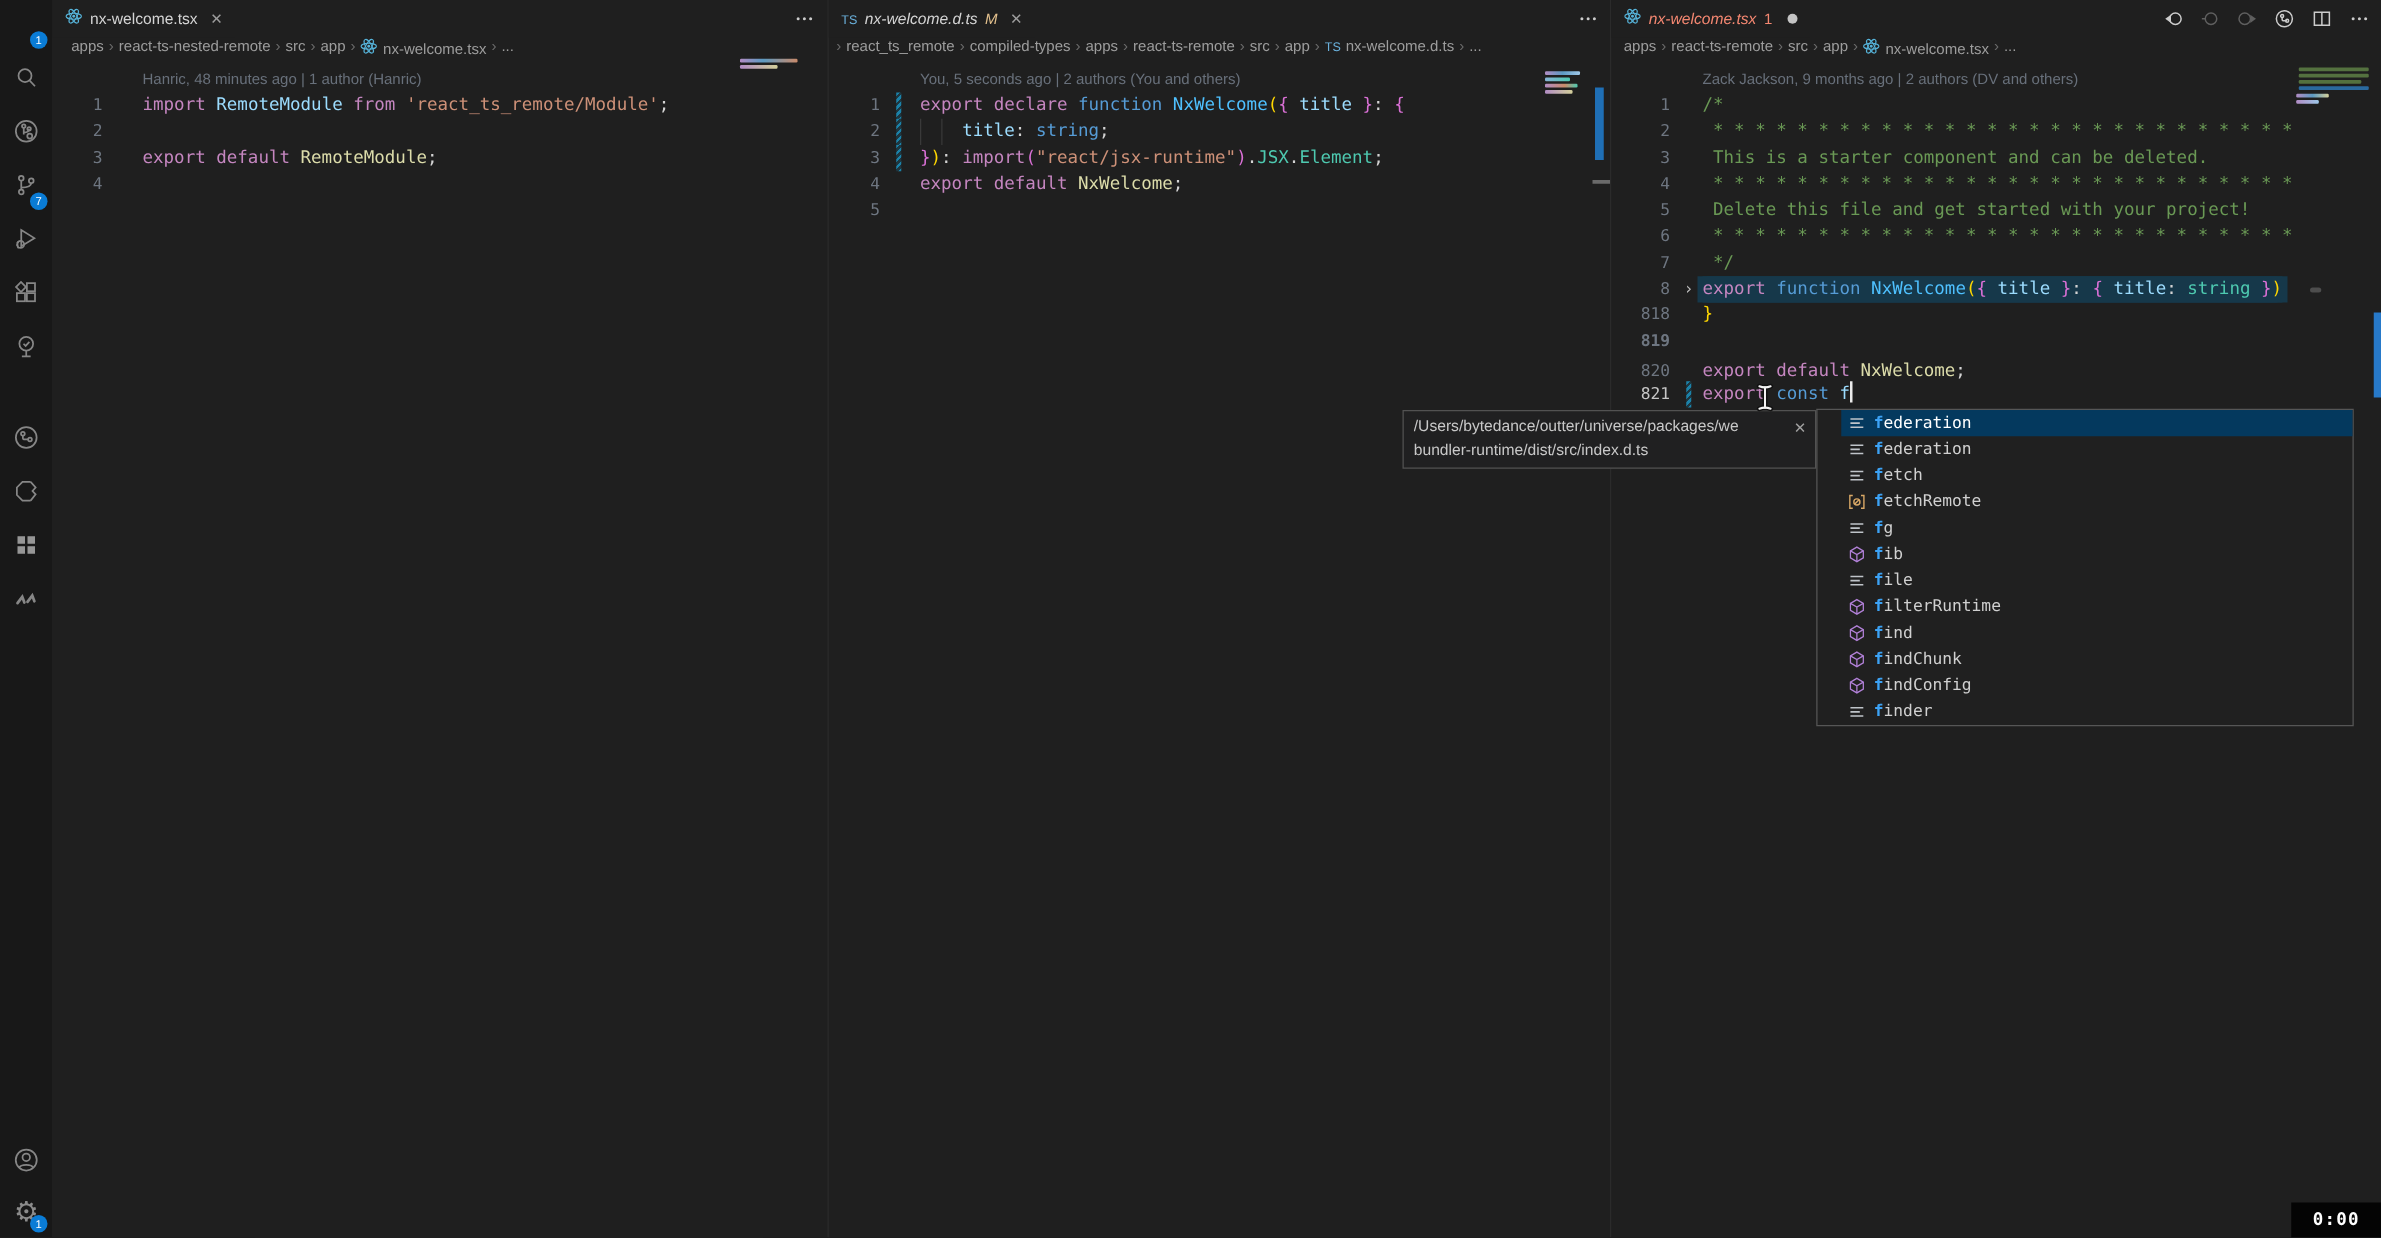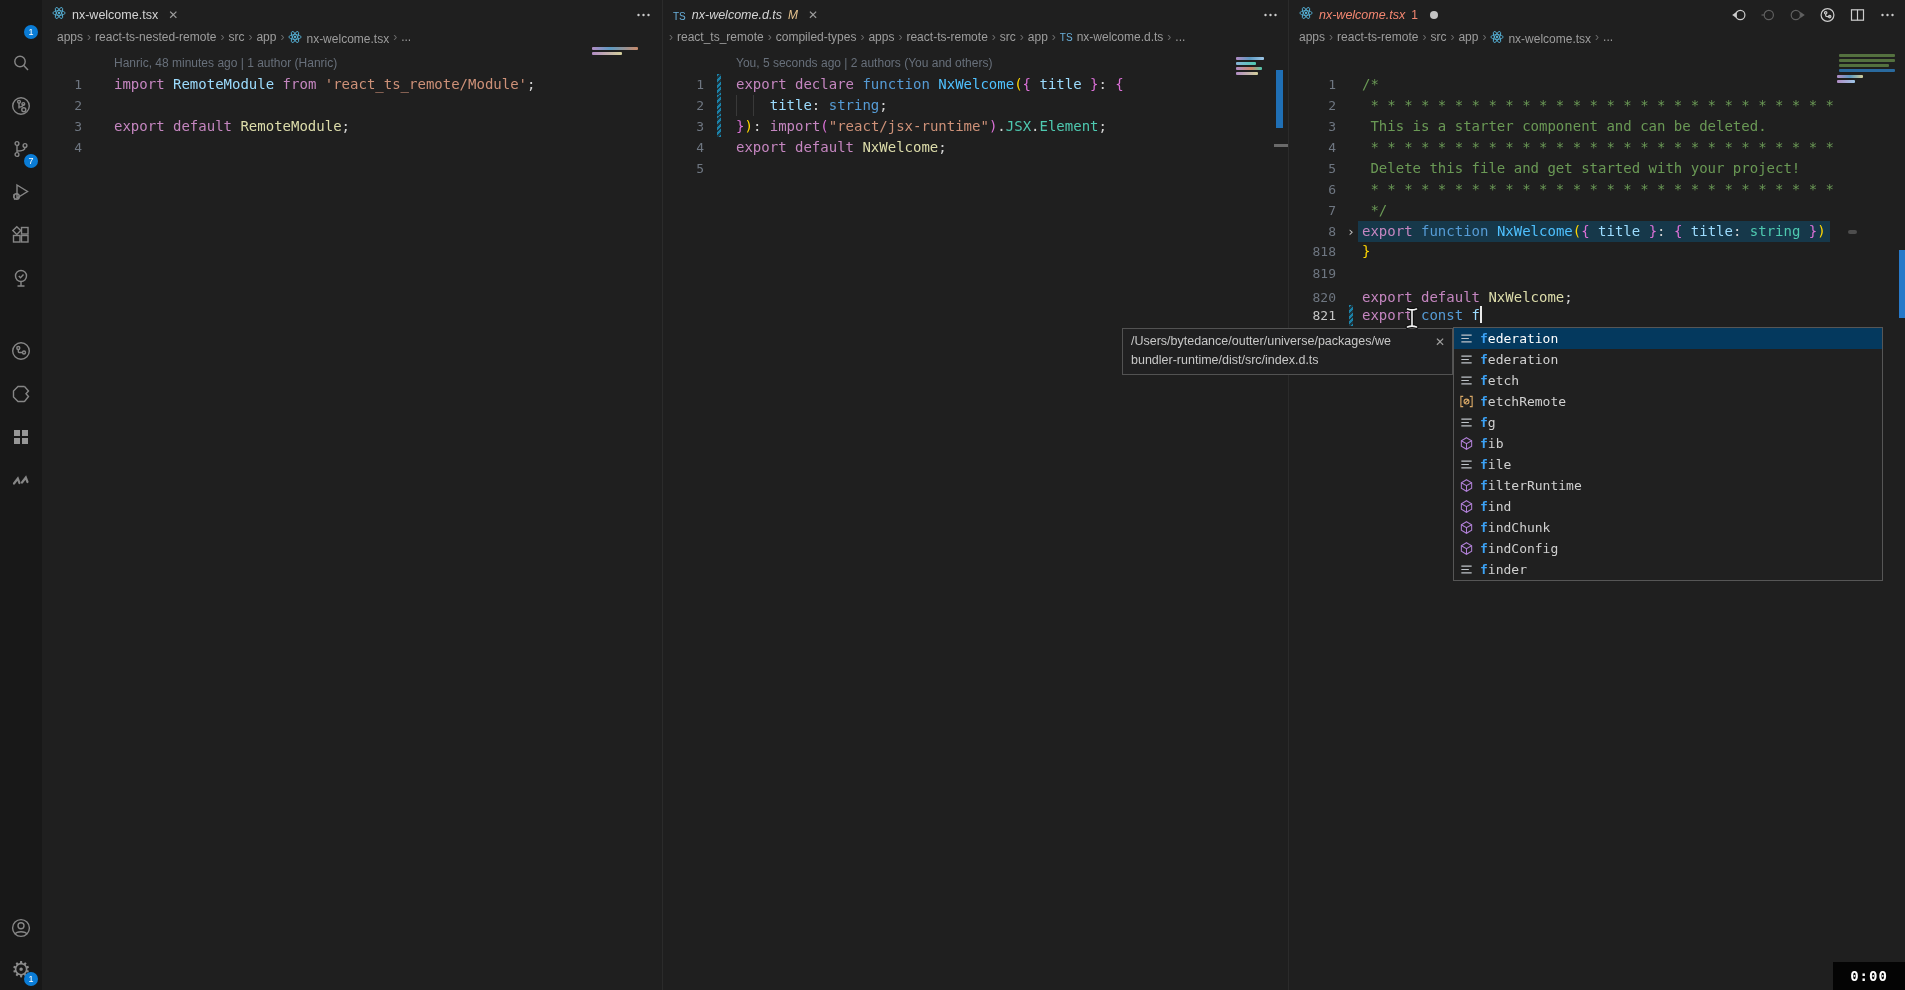--- a/index.html
+++ b/index.html
@@ -59,21 +59,21 @@
   .tk-b2{color:#DA70D6}.tk-txt{color:#D4D4D4}.tk-const{color:#4FC1FF}
 
   
   .mrow{position:absolute;height:2px;border-radius:1px;}
   .ovbar{position:absolute;width:7px;}
 
   
   .suggest{position:absolute;left:1453px;top:327px;width:430px;background:#202020;
     border:1px solid #565656;box-sizing:border-box;z-index:30;}
   .sg-row{height:21px;display:flex;align-items:center;gap:6px;padding-left:4px;cursor:pointer;
-    font-family:"DejaVu Sans Mono",monospace;font-size:13px;color:#d0d0d0;}
+    font-family:"DejaVu Sans Mono",monospace;font-size:13px;color:#d0d0d0;margin-left:19px;}
   .sg-row.selected{background:#04395e;color:#ffffff;}
   .sg-icon{width:16px;height:16px;flex:0 0 16px;display:flex;align-items:center;justify-content:center;}
   .sg-match{color:#3ca2f5;font-weight:bold;}
 
   
   .ptooltip{position:absolute;left:1122px;top:328px;width:331px;height:47px;background:#202021;
     border:1px solid #525252;box-sizing:border-box;z-index:29;padding:3px 8px;
     font-size:12.5px;color:#c8c8c8;line-height:19px;}
   .ptooltip .l1{white-space:nowrap;overflow:hidden;width:295px;}
   .pt-close{position:absolute;right:7px;top:4px;color:#a0a0a0;font-size:12px;cursor:pointer;}
@@ -410,30 +410,31 @@
               <circle cx="8" cy="8" r="1.3" fill="#56b3d9"></circle>
             </svg></span>
           <span>nx-welcome.tsx</span>
         </span>
         <span class="bc-sep">›</span>
         <span class="bc-item">
           <span>...</span>
         </span>
       </div>
       <div class="code">
+        <div class="crow" style="top: 0px;"><span class="blametext" style="position: absolute; left: 73px; top: 0px;">Zack Jackson, 9 months ago | 2 authors (DV and others)</span></div>
         <div class="crow" style="top: 21px;"><span class="ln" style="left: 0px; width: 47px;">1</span><span class="ctext" style="left: 73px;"><span class="tk-cmt">/*</span></span></div>
         <div class="crow" style="top: 42px;"><span class="ln" style="left: 0px; width: 47px;">2</span><span class="ctext" style="left: 73px;"><span class="tk-cmt"> * * * * * * * * * * * * * * * * * * * * * * * * * * * *</span></span></div>
         <div class="crow" style="top: 63px;"><span class="ln" style="left: 0px; width: 47px;">3</span><span class="ctext" style="left: 73px;"><span class="tk-cmt"> This is a starter component and can be deleted.</span></span></div>
         <div class="crow" style="top: 84px;"><span class="ln" style="left: 0px; width: 47px;">4</span><span class="ctext" style="left: 73px;"><span class="tk-cmt"> * * * * * * * * * * * * * * * * * * * * * * * * * * * *</span></span></div>
         <div class="crow" style="top: 105px;"><span class="ln" style="left: 0px; width: 47px;">5</span><span class="ctext" style="left: 73px;"><span class="tk-cmt"> Delete this file and get started with your project!</span></span></div>
         <div class="crow" style="top: 126px;"><span class="ln" style="left: 0px; width: 47px;">6</span><span class="ctext" style="left: 73px;"><span class="tk-cmt"> * * * * * * * * * * * * * * * * * * * * * * * * * * * *</span></span></div>
         <div class="crow" style="top: 147px;"><span class="ln" style="left: 0px; width: 47px;">7</span><span class="ctext" style="left: 73px;"><span class="tk-cmt"> */</span></span></div>
         <div class="crow" style="top: 168px;"><span class="ln" style="left: 0px; width: 47px;">8</span><span class="foldchev" style="left: 58px;">›</span><span class="ctext hlwrap" style="left: 73px;"><span class="tk-kw">export </span><span class="tk-kw2">function </span><span class="tk-const">NxWelcome</span><span class="tk-b1">(</span><span class="tk-b2">{</span><span class="tk-var"> title </span><span class="tk-b2">}</span><span class="tk-txt">: </span><span class="tk-b2">{</span><span class="tk-var"> title</span><span class="tk-txt">: </span><span class="tk-type">string</span><span class="tk-b2"> }</span><span class="tk-b1">)</span></span><span class="foldell" style="position: absolute; left: 548.65px; top: 9px;"></span></div>
         <div class="crow" style="top: 188px;"><span class="ln" style="left: 0px; width: 47px;">818</span><span class="ctext" style="left: 73px;"><span class="tk-b1">}</span></span></div>
-        <div class="crow" style="top: 210px;"><span class="ln" style="left: 0px; width: 47px;">819</span><span class="ctext" style="left: 73px;"></span></div>
+        <div class="crow" style="top: 210px; font-weight: bold;"><span class="ln" style="left: 0px; width: 47px;">819</span><span class="ctext" style="left: 73px;"></span></div>
         <div class="crow" style="top: 234px;"><span class="ln" style="left: 0px; width: 47px;">820</span><span class="ctext" style="left: 73px;"><span class="tk-kw">export default </span><span class="tk-fn">NxWelcome</span><span class="tk-txt">;</span></span></div>
         <div class="crow" style="top: 252px;"><span class="ln activeln" style="left: 0px; width: 47px;">821</span><span class="modmark" style="left: 60px;"></span><span class="ctext" style="left: 73px;"><span class="tk-kw">export </span><span class="tk-kw2">const </span><span class="tk-var">f</span><span class="caret"></span></span></div>
       </div>
       <div class="mrow" style="left: 550px; top: 54px; width: 56px; height: 3px; background: rgb(84, 113, 63); position: absolute;"></div>
       <div class="mrow" style="left: 550px; top: 59px; width: 56px; height: 3px; background: rgb(84, 113, 63); position: absolute;"></div>
       <div class="mrow" style="left: 550px; top: 64px; width: 50px; height: 3px; background: rgb(84, 113, 63); position: absolute;"></div>
       <div class="mrow" style="left: 550px; top: 69px; width: 56px; height: 3px; background: rgb(42, 106, 158); position: absolute;"></div>
       <div class="mrow" style="left: 548px; top: 75px; width: 26px; height: 3px; background: linear-gradient(90deg, rgb(177, 140, 196), rgb(93, 154, 194) 50%, rgb(211, 207, 154)); position: absolute;"></div>
       <div class="mrow" style="left: 548px; top: 80px; width: 18px; height: 3px; background: linear-gradient(90deg, rgb(177, 140, 196), rgb(158, 199, 232)); position: absolute;"></div>
       <div class="ovbar" style="left: 610px; top: 250px; width: 7px; height: 68px; background: rgb(39, 121, 201); position: absolute;"></div>

